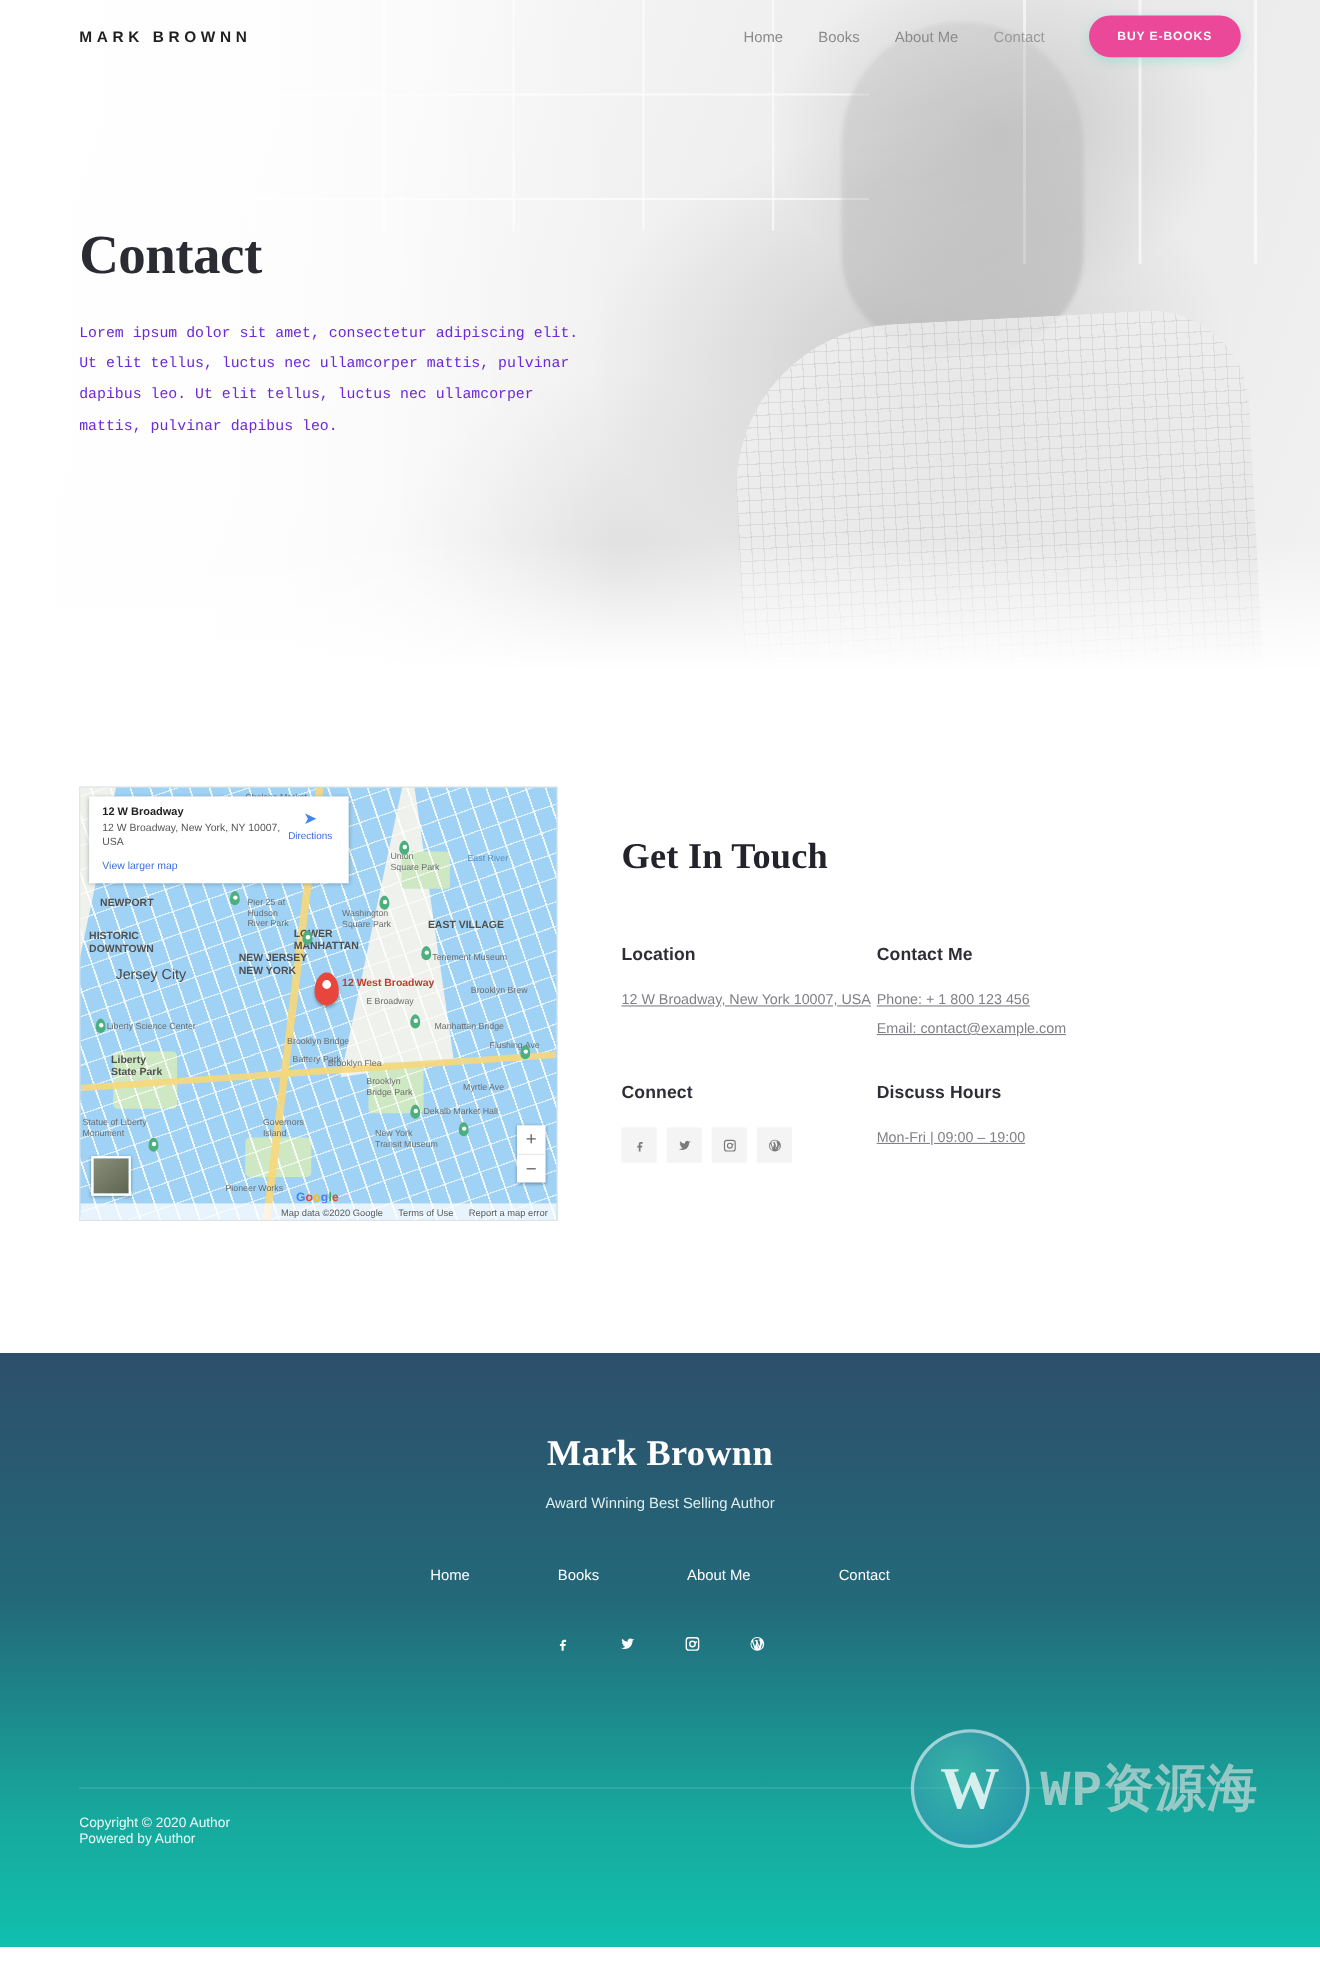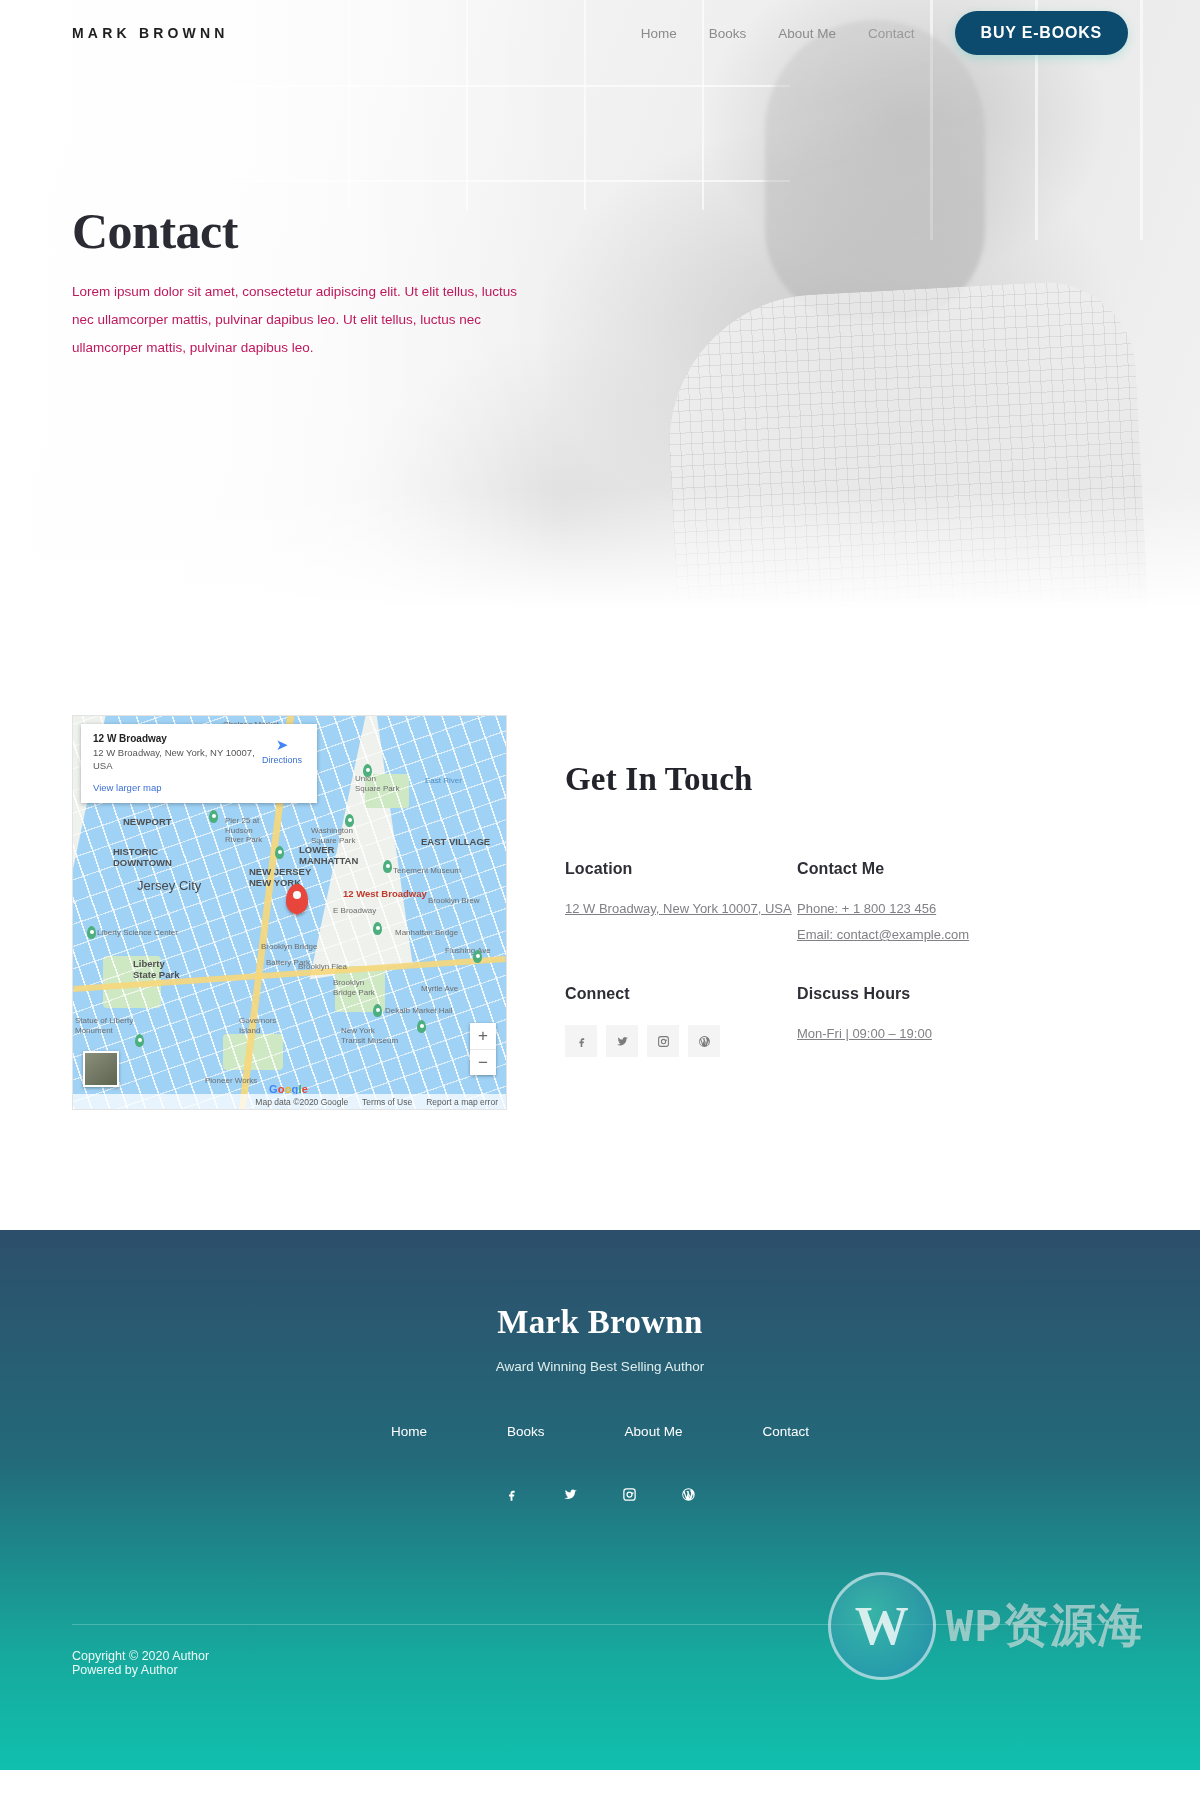--- a/index.html
+++ b/index.html
@@ -86,23 +86,23 @@
     font-size:13.5px;
     color:#8b8b8b;
     padding:0 16px;
     text-decoration:none;
     cursor:pointer;
     white-space:nowrap;
   }
   .nav-link.active { color:#9a9a9a; }
   .btn-ebooks {
     margin-left:24px;
-    background:#0c4a6e;
+    background:#ec4899;
     color:#ffffff;
-    font-size:16px;
+    font-size:11px;
     font-weight:700;
     letter-spacing:.8px;
     border:none;
     border-radius:30px;
     padding:13px 26px;
     cursor:pointer;
     box-shadow:0 3px 10px rgba(47,208,178,.28);
   }
 
   .hero-copy {
@@ -110,25 +110,26 @@
   }
   .hero-title {
     font-family:"Liberation Serif", serif;
     font-weight:700;
     font-size:50px;
     line-height:1.05;
     color:#2b2b33;
     letter-spacing:-.5px;
   }
   .hero-sub {
-    margin-top:20px;
+    margin-top:32px;
     font-size:13.5px;
     line-height:2.1;
-    color:#be185d;
+    color:#6d28d9;
     max-width:470px;
+    font-family:Liberation Mono, monospace;
   }
 
   
   .contact-section {
     padding:95px 72px 120px 72px;
     display:flex;
     gap:58px;
     background:#fff;
   }
 
@@ -172,21 +173,21 @@
     position:absolute; left:190px; top:0; width:7px; height:100%;
     background:#f6d77a; transform:skewX(-7deg); opacity:.9;
   }
   .map-hwy2 {
     position:absolute; left:0; top:255px; width:100%; height:6px;
     background:#f6d77a; transform:rotate(-4deg); opacity:.9;
   }
   .map-label {
     position:absolute; font-size:8px; color:#6b6b6b; white-space:nowrap;
   }
-  .map-label.big { font-size:9.5px; color:#4f4f4f; font-weight:600;margin-left:32px; }
+  .map-label.big { font-size:9.5px; color:#4f4f4f; font-weight:600; }
   .map-label.blue { color:#5590c0; }
   .map-label.poi { color:#6e6e6e; }
   .map-pin-sm {
     position:absolute; width:9px; height:13px; background:#4caf7d;
     border-radius:50% 50% 50% 50%/60% 60% 40% 40%;
   }
   .map-pin-sm::after{content:"";position:absolute;left:2.5px;top:4px;width:4px;height:4px;background:#fff;border-radius:50%;}
   .map-pin-big {
     position:absolute; left:213px; top:168px; width:22px; height:30px;
     background:#e8453c;

